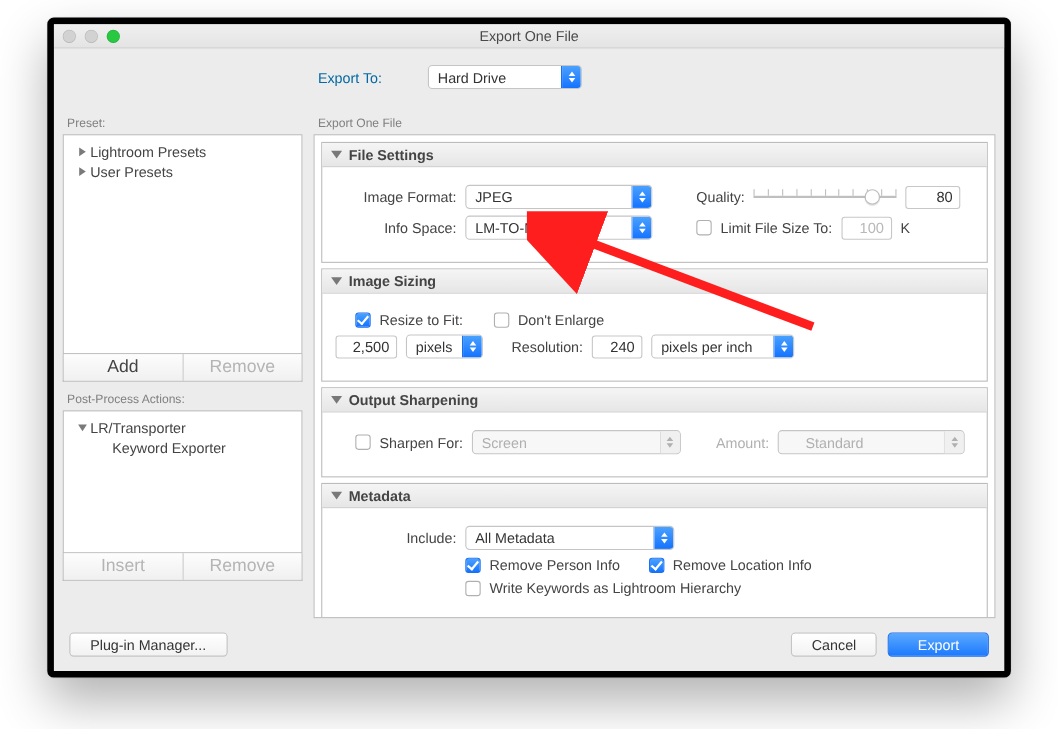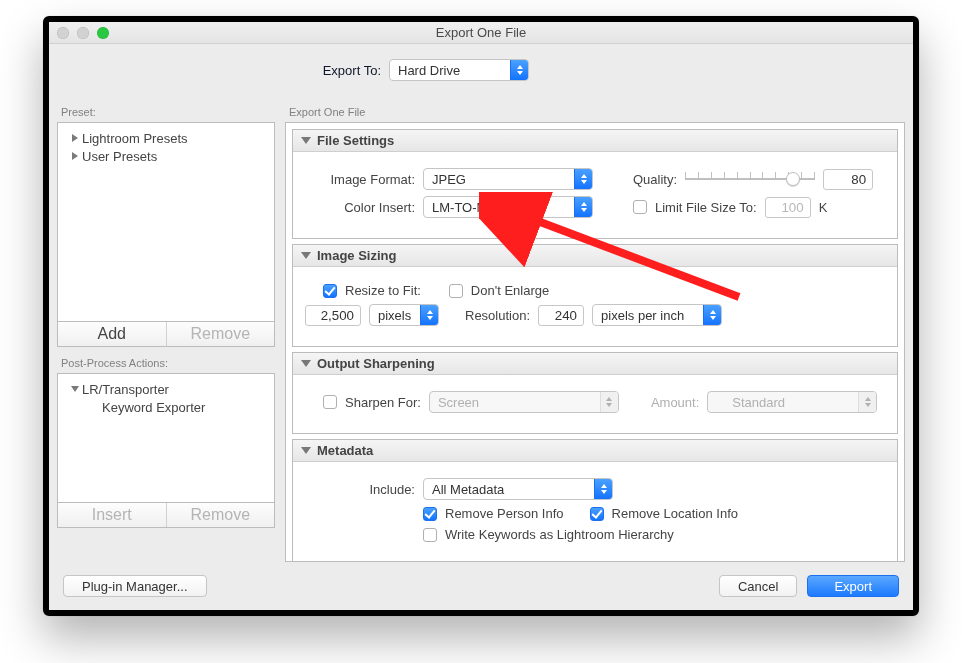--- a/index.html
+++ b/index.html
@@ -27,21 +27,21 @@
     height:22px; background:linear-gradient(#f0f0f0,#e4e4e4);
     border-bottom:1px solid #d0d0d0;
     display:flex; align-items:center; position:relative;
   }
   .traffic-lights{ display:flex; gap:8px; position:absolute; left:8px; top:5px;}
   .tl { width:12px; height:12px; border-radius:50%; background:#d2d2d2; box-shadow:inset 0 0 0 0.5px rgba(0,0,0,0.15);}
   .tl.green{ background:#28c840; }
   .title { flex:1; text-align:center; font-size:13px; color:#4a4a4a;}
   .content { position:absolute; top:22px; bottom:0; left:0; right:0; }
   .export-to-row{ height:52px; display:flex; align-items:center; padding-left:240px;}
-  .label-r{ text-align:right; color:#0f172a;}
+  .label-r{ color:#0369a1;}
   .aqua-select{
     display:inline-flex; align-items:center; height:22px;
     background:#fff; border:1px solid #c5c5c5; border-radius:4px;
     padding:0 0 0 8px; min-width:130px; position:relative; color:#333;
   }
   .aqua-select.disabled{ color:#b0b0b0; background:#f7f7f7;}
   .aqua-cap{
     width:18px; align-self:stretch; margin-left:auto;
     background:linear-gradient(#4aa1ff,#1473ff);
     border-radius:0 3px 3px 0; border-left:1px solid #1b6ff0;
@@ -219,21 +219,21 @@
                         <span></span>
                         <span></span>
                         <span></span>
                         <span></span>
                       </div>
                     <div class="knob" style="left:78%;"></div>
                   </div>
                   <input class="text-input" style="width: 50px;" value="80">
                 </div>
                 <div class="row">
-                  <span class="rlabel">Color Insert:</span>
+                  <span class="rlabel">Info Space:</span>
                   <div class="aqua-select" style="min-width:170px;">
                     <span>LM-TO-Merope</span>
                     <span class="aqua-cap">
                         <span class="chev up"></span>
                         <span class="chev down"></span>
                       </span>
                   </div>
                   <span class="gap"></span>
                   <span class="checkbox"></span>
                   <span>Limit File Size To:</span>

